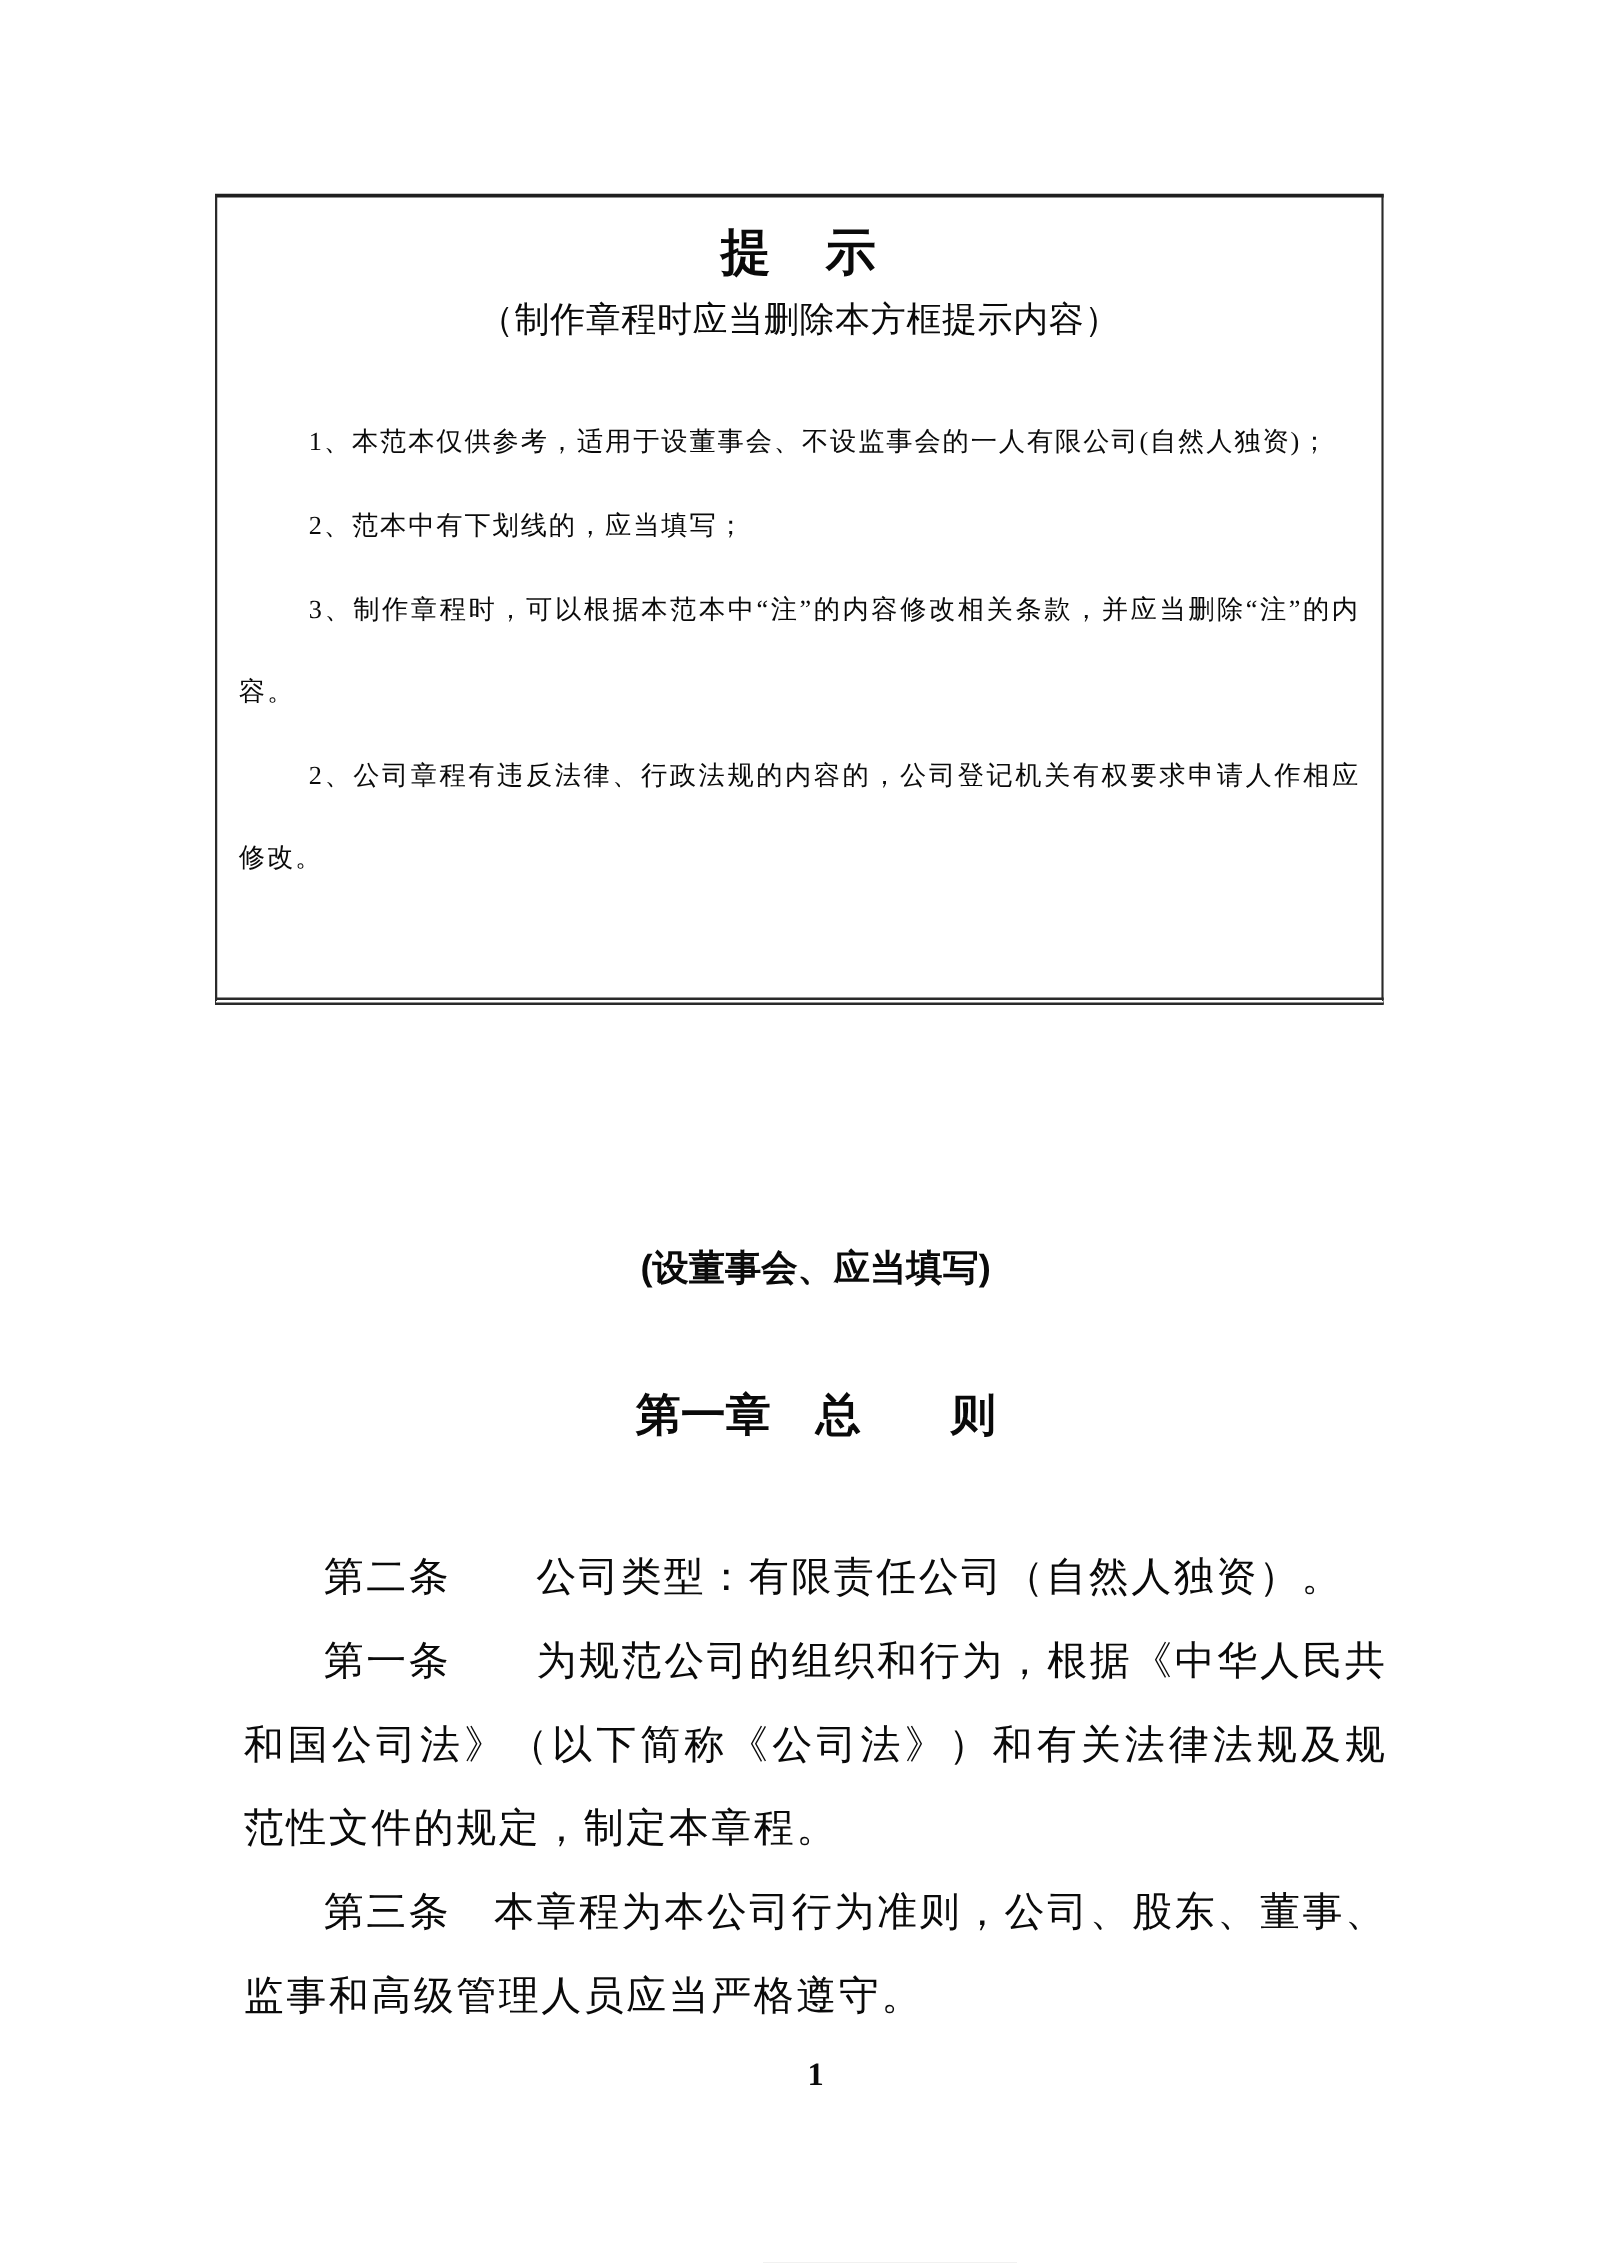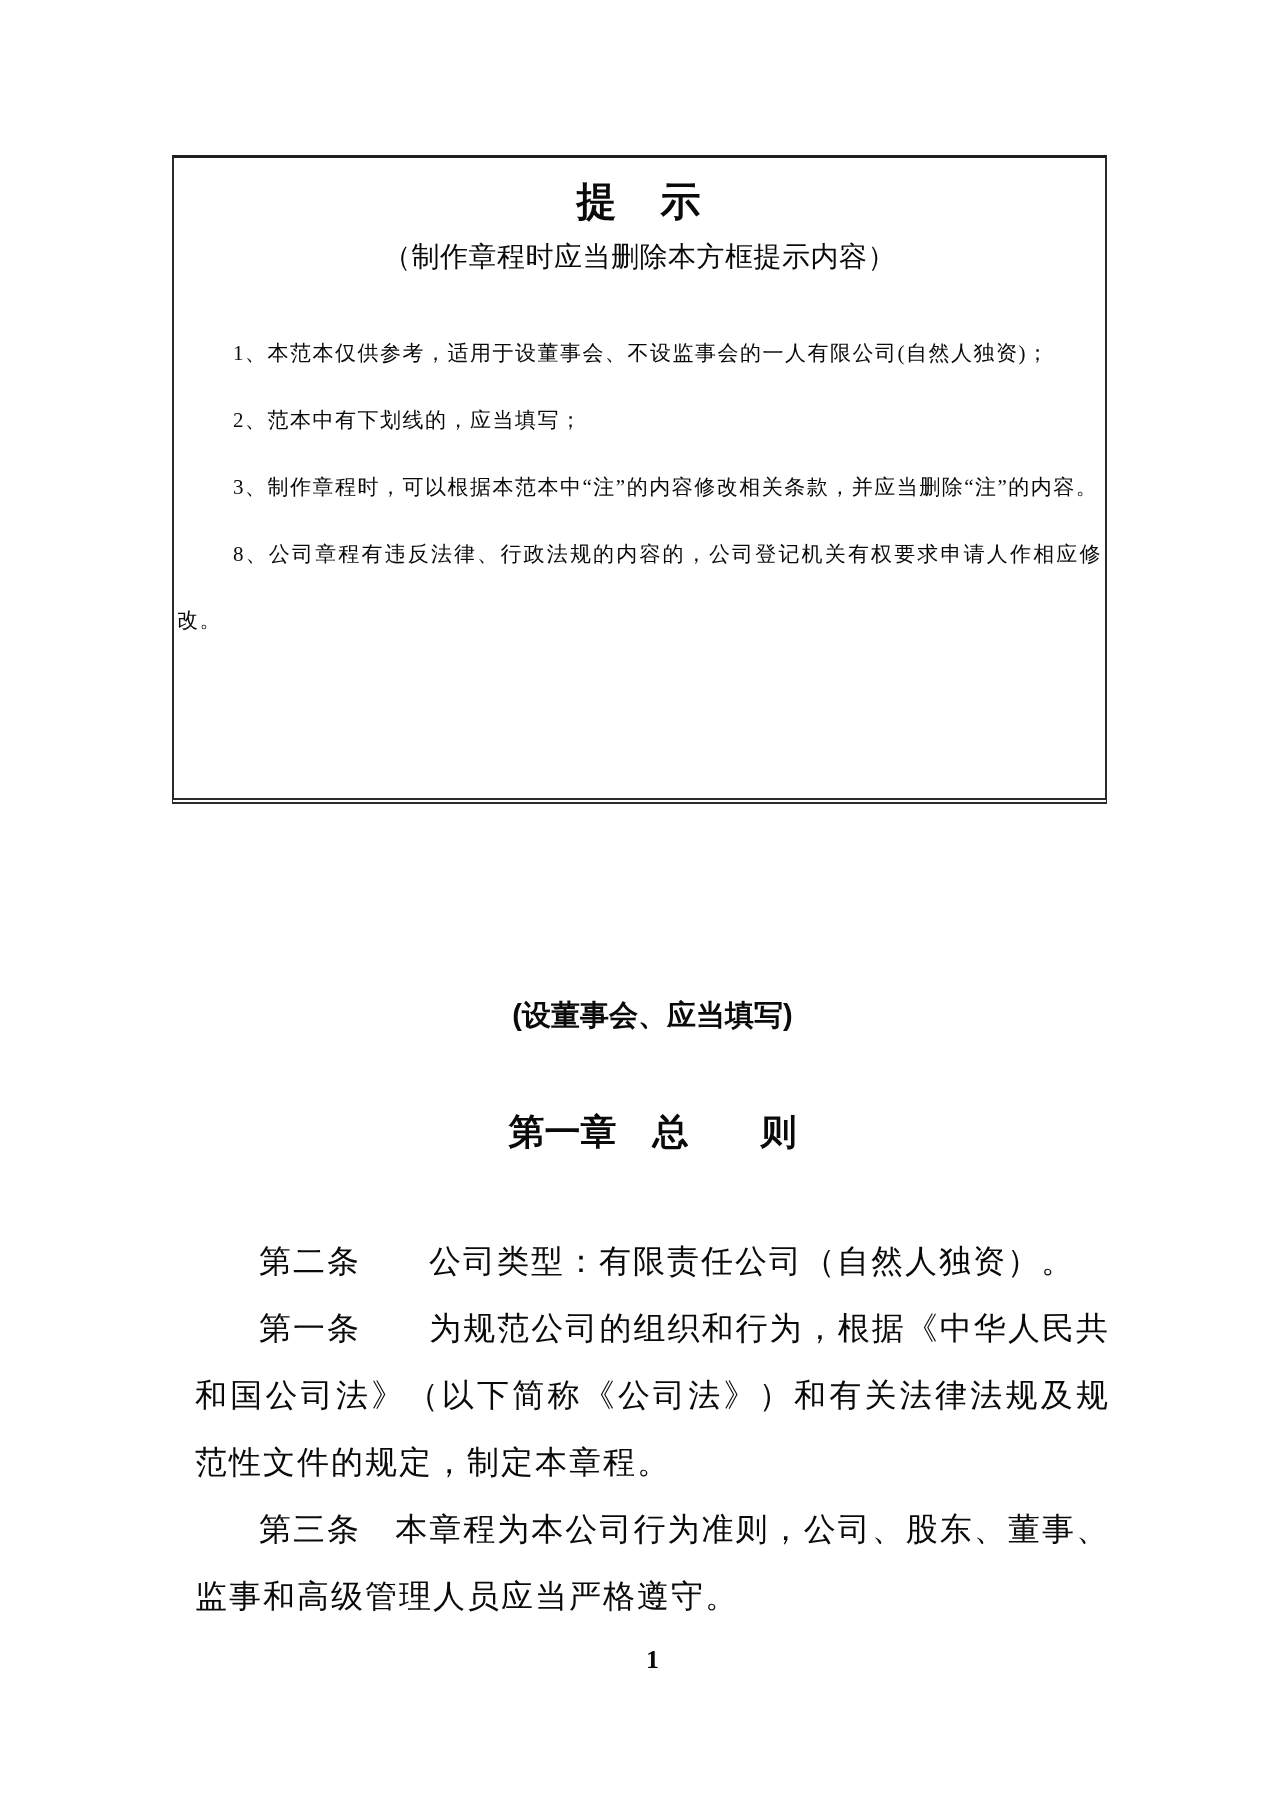--- a/index.html
+++ b/index.html
@@ -18,21 +18,21 @@
     position: absolute;
     left: 172px;
     top: 155px;
     width: 935px;
     height: 649px;
     box-sizing: border-box;
     border-top: 3px solid #1f1f1f;
     border-left: 2px solid #2a2a2a;
     border-right: 2px solid #2a2a2a;
     border-bottom: 6px double #2a2a2a;
-    padding: 0 2px;
+    padding: 0 16px;
     background: #ffffff;
   }
   .notice-heading {
     margin-top: 20px;
     text-align: center;
     font-size: 40px;
     font-weight: bold;
     letter-spacing: 2px;
     line-height: 48px;
   }
@@ -130,21 +130,21 @@
 
 <div class="page">
 
   <div class="notice-box">
     <div class="notice-heading">提　示</div>
     <div class="notice-subheading">（制作章程时应当删除本方框提示内容）</div>
     <div class="notice-items">
       <p class="notice-item">1、本范本仅供参考，适用于设董事会、不设监事会的一人有限公司(自然人独资)；</p>
       <p class="notice-item">2、范本中有下划线的，应当填写；</p>
       <p class="notice-item">3、制作章程时，可以根据本范本中“注”的内容修改相关条款，并应当删除“注”的内容。</p>
-      <p class="notice-item">8、公司章程有违反法律、行政法规的内容的，公司登记机关有权要求申请人作相应修改。</p>
+      <p class="notice-item">2、公司章程有违反法律、行政法规的内容的，公司登记机关有权要求申请人作相应修改。</p>
     </div>
   </div>
 
 
   <div class="doc-subtitle">(设董事会、应当填写)</div>
 
   <div class="chapter-heading">第一章　总　　则</div>
 
   <div class="articles">
     <p class="article">第二条　　公司类型：有限责任公司（自然人独资）。</p>

